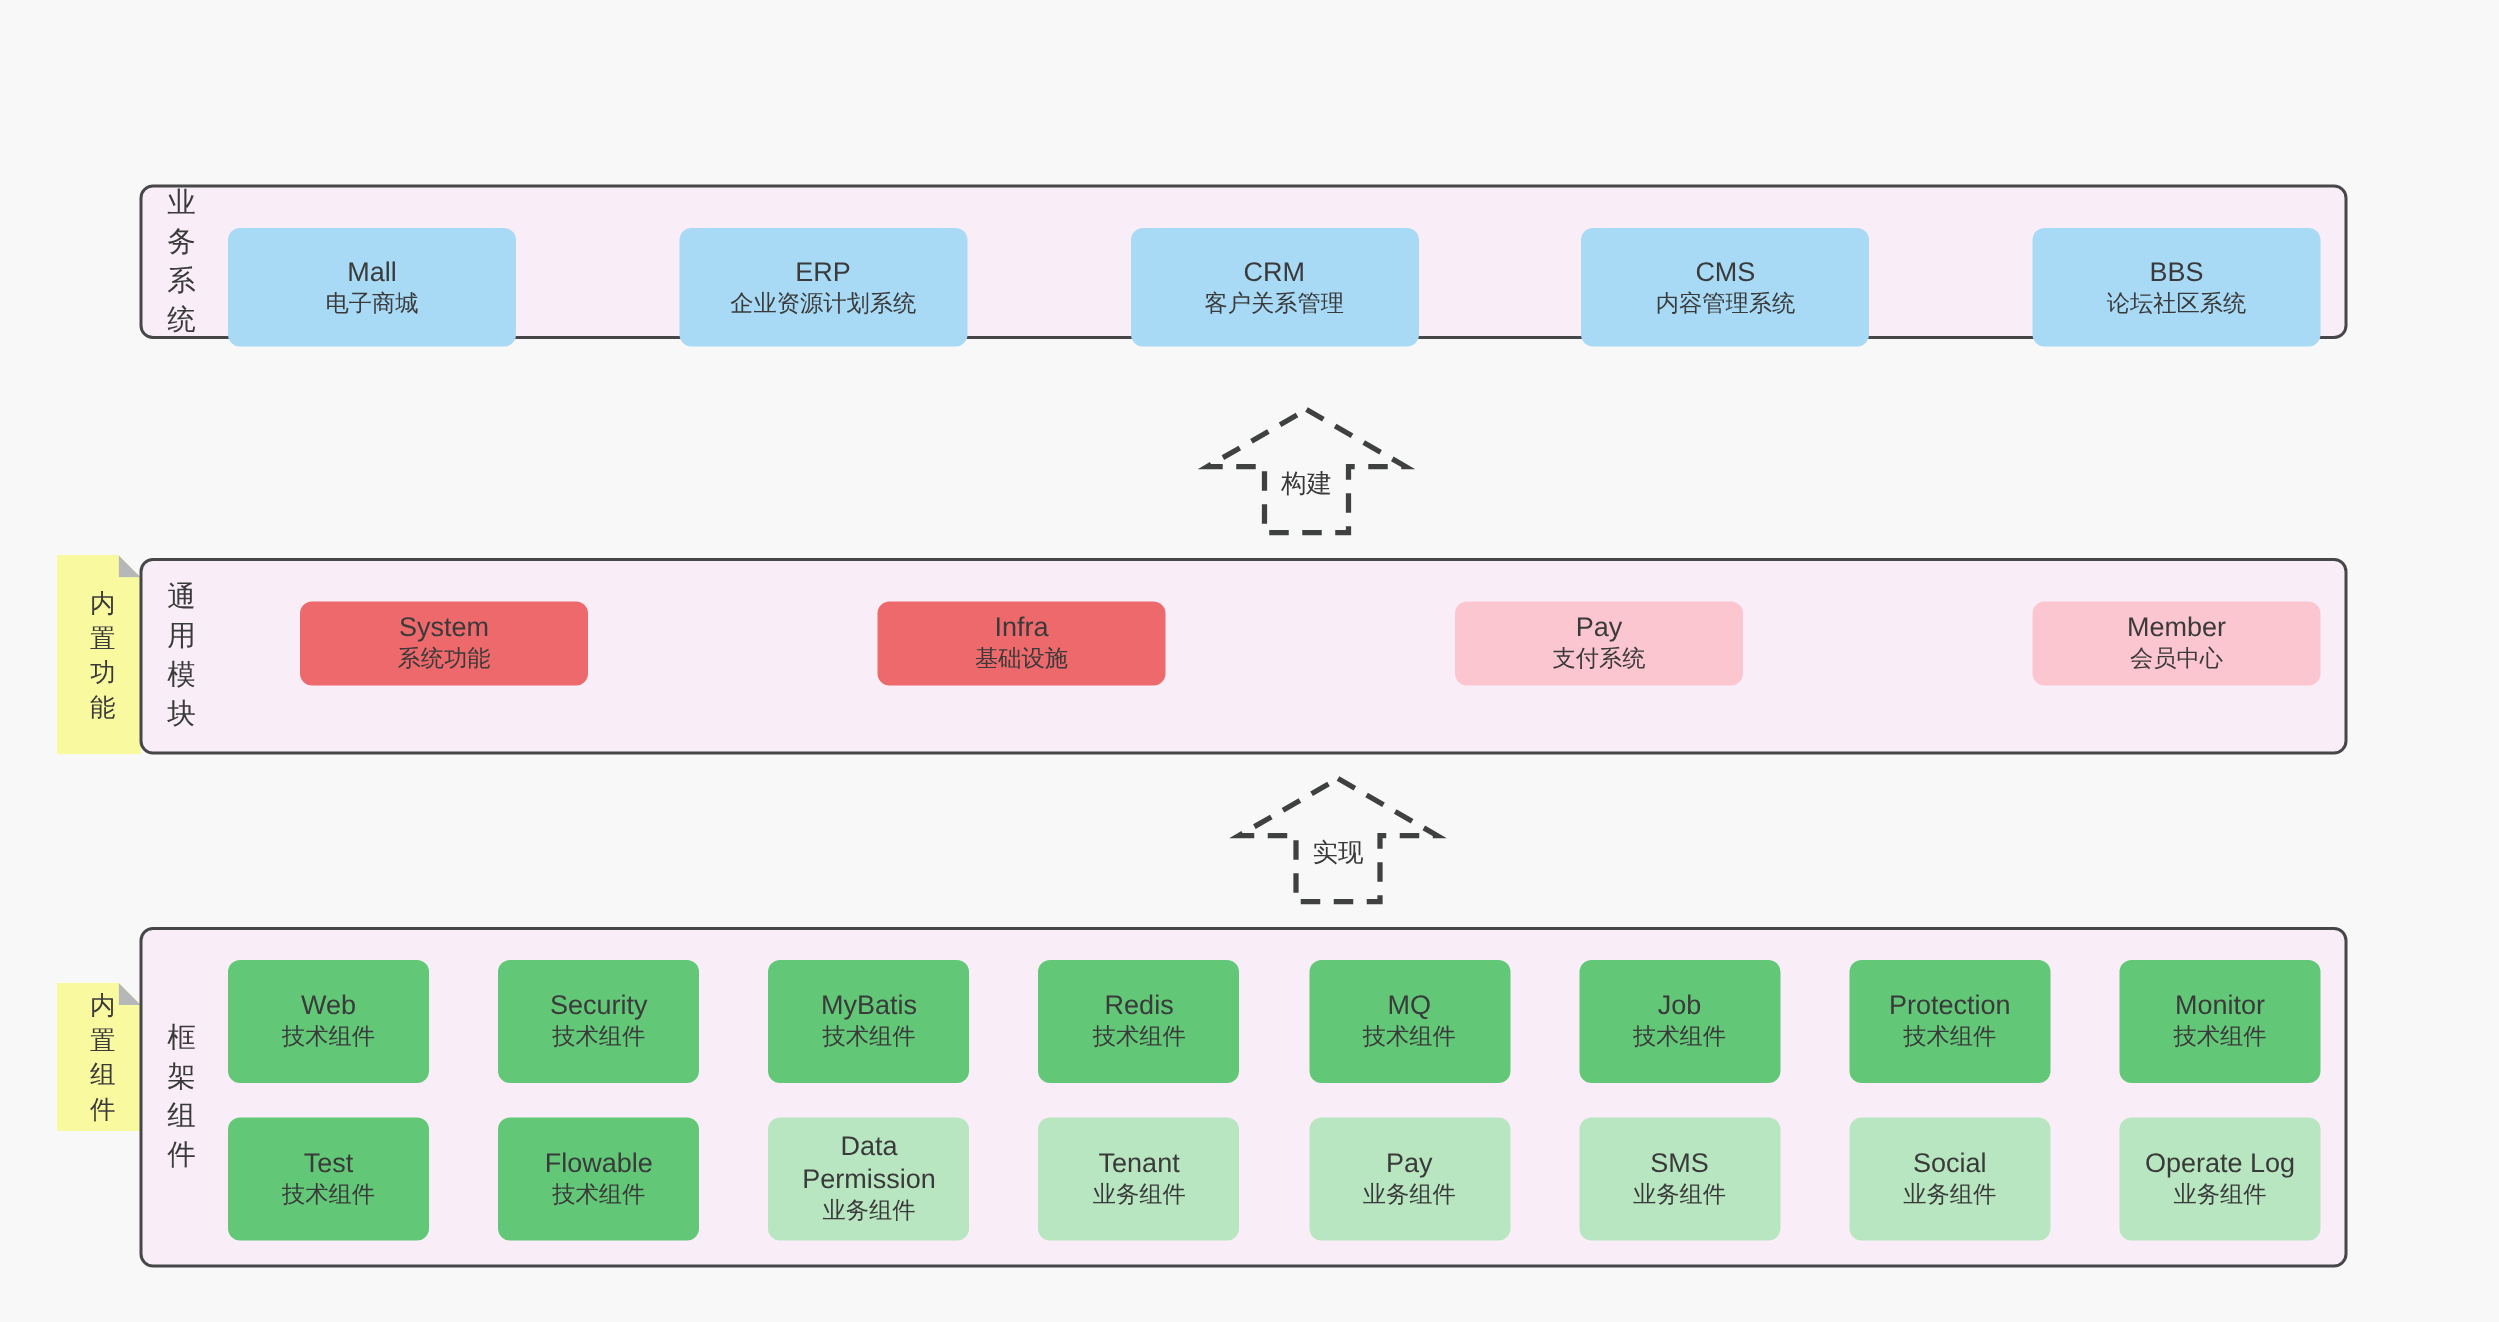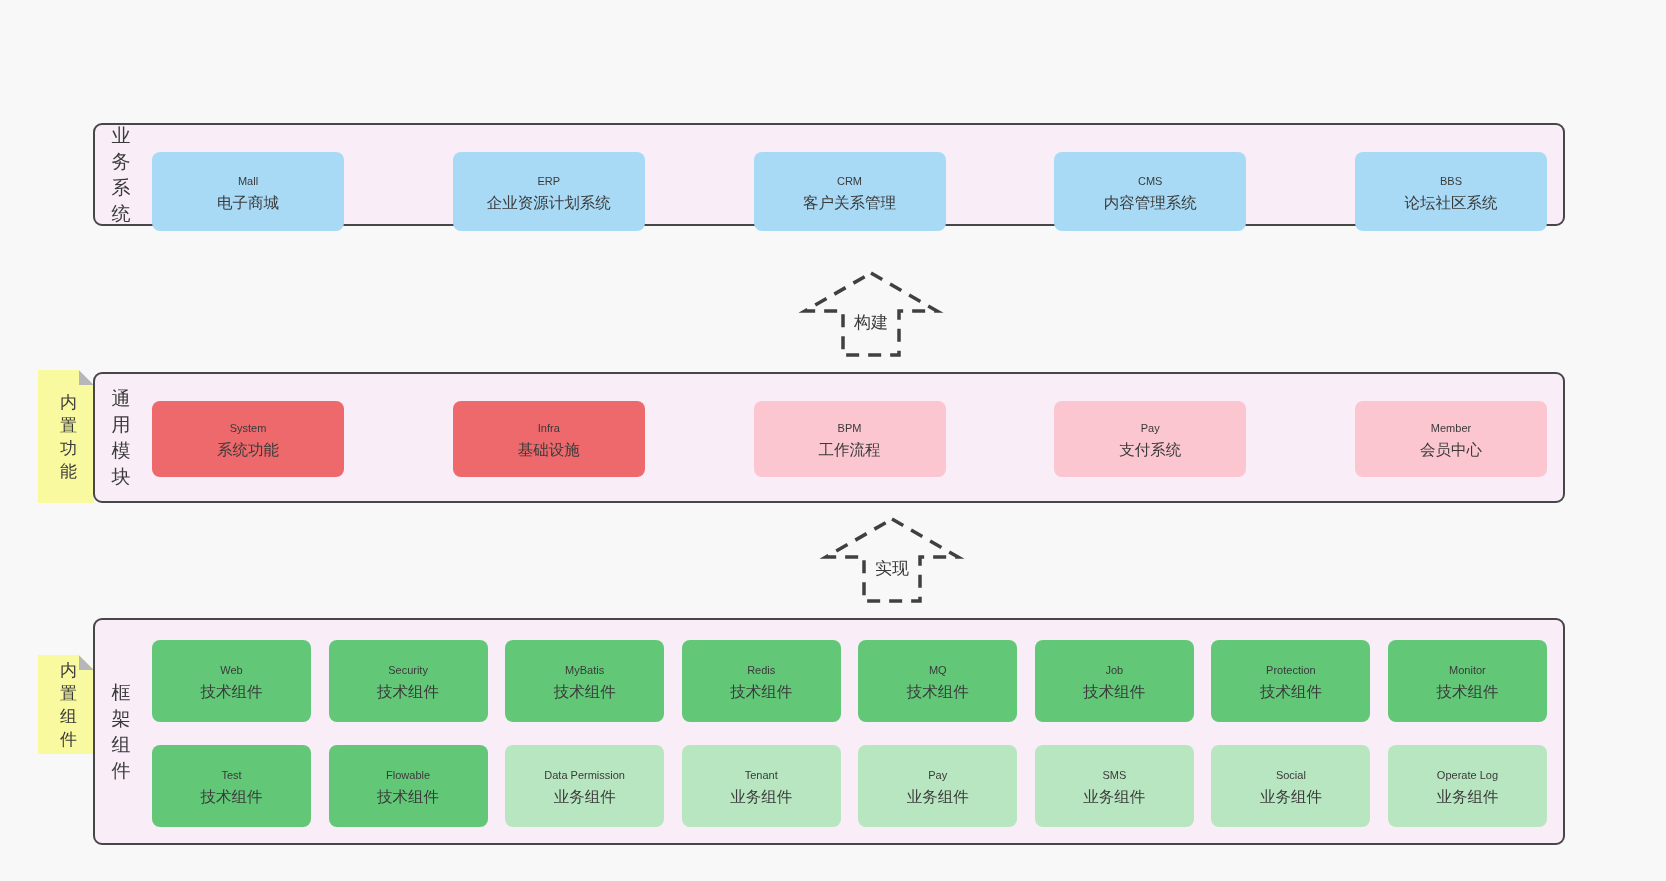--- a/index.html
+++ b/index.html
@@ -31,23 +31,23 @@
   .row-l2{top:27px;}
   .row-l3a{top:20px;}
   .row-l3b{top:125px;}
   
   .node{
     border-radius:8px;display:flex;flex-direction:column;
     justify-content:center;align-items:center;text-align:center;
     color:var(--text,#3a3a3a);
   }
   .node-w6{width:192px;height:79px;}
-  .row-l2 .node-w6{height:76px;}
-  .node-w8{width:159px;height:82px;}
-  .node-name{font-size:11px;line-height:22px;}
+  .row-l2 .node-w6{height:56px;margin-left:48px;}
+  .node-w8{width:134px;height:82px;}
+  .node-name{font-size:18px;line-height:22px;}
   .node-name.narrow{max-width:94px;}
   .node-desc{font-size:15.5px;line-height:22px;}
   .v-blue{background:var(--node-blue,#a8daf6);}
   .v-red{background:var(--node-red,#ee696b);}
   .v-pink{background:var(--node-pink,#fbc6d0);}
   .v-green{background:var(--node-green,#62c878);}
   .v-lightgreen{background:var(--node-lightgreen,#b8e6c1);}
   
   .note{
     position:absolute;left:38px;width:56px;z-index:1;
@@ -121,24 +121,20 @@
   <div class="row row-l2">
     <div class="node node-w6 v-red">
       <div class="node-name">System</div>
       <div class="node-desc">系统功能</div>
     </div>
     <div class="node node-w6 v-red">
       <div class="node-name">Infra</div>
       <div class="node-desc">基础设施</div>
     </div>
     <div class="node node-w6 v-pink">
-      <div class="node-name">BPM</div>
-      <div class="node-desc">工作流程</div>
-    </div>
-    <div class="node node-w6 v-pink">
       <div class="node-name">Pay</div>
       <div class="node-desc">支付系统</div>
     </div>
     <div class="node node-w6 v-pink">
       <div class="node-name">Member</div>
       <div class="node-desc">会员中心</div>
     </div>
   </div>
 </div>
 

